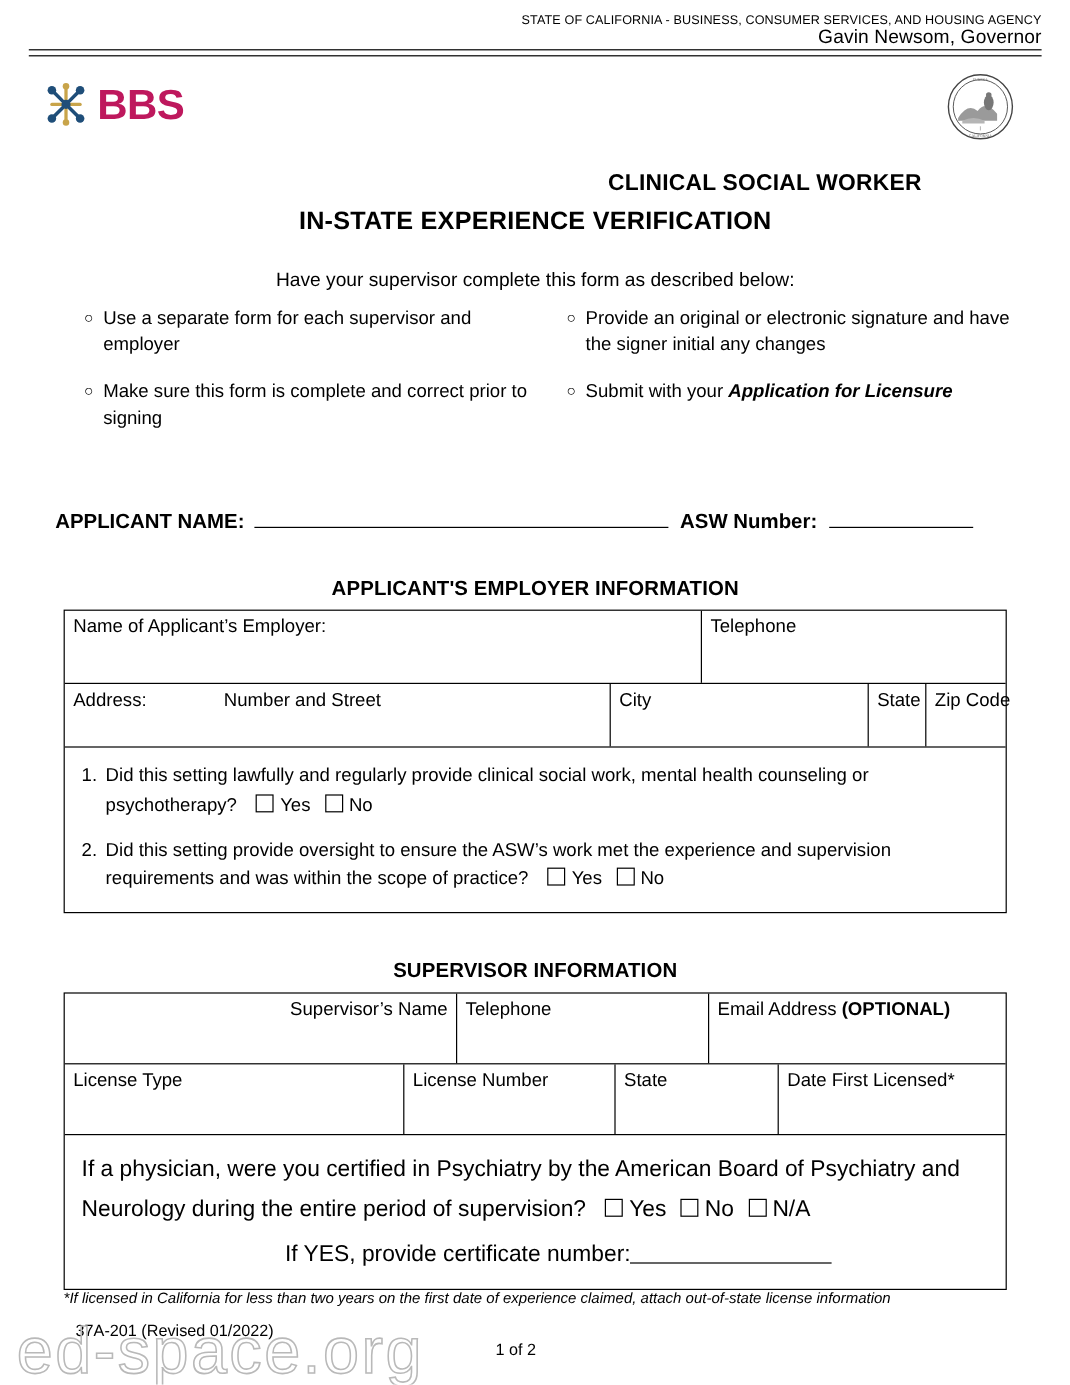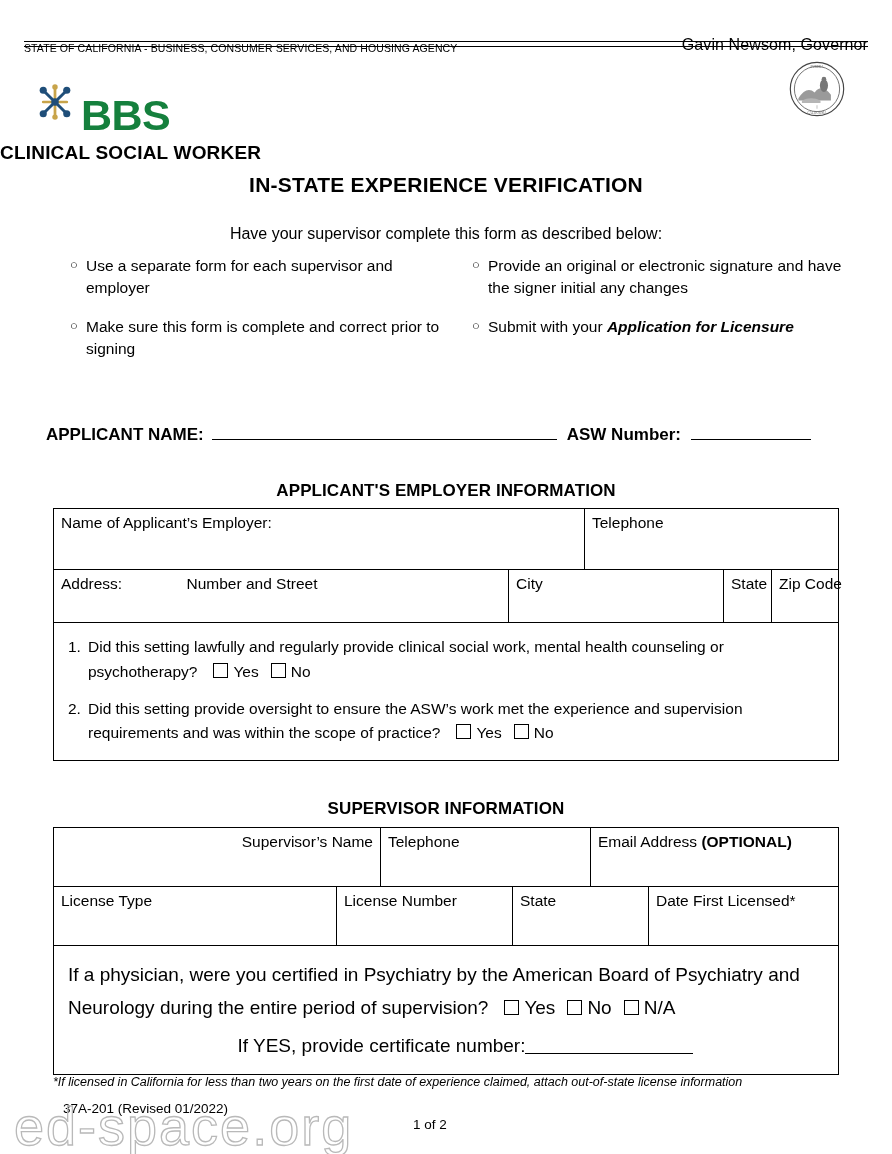--- a/index.html
+++ b/index.html
@@ -18,28 +18,29 @@
     height: 1154px;
     margin: 0 auto;
     background: #ffffff;
     overflow: hidden;
   }
 
   
   .state-header {
     position: absolute;
     left: 24px;
-    top: 36px;
+    top: 11px;
     width: 844px;
     display: flex;
     justify-content: space-between;
     align-items: flex-end;
     font-size: 10.5px;
     letter-spacing: 0.1px;
     white-space: nowrap;
+    flex-direction: column;
   }
   .state-header .agency { font-size: 10.5px; }
   .state-header .governor { font-size: 16px; }
 
   .double-rule {
     position: absolute;
     left: 24px;
     top: 41px;
     width: 844px;
     height: 4px;
@@ -58,27 +59,26 @@
   .logo-wrap {
     position: absolute;
     left: 10px;
     top: 12px;
     display: flex;
     align-items: center;
     gap: 5px;
   }
   .logo-mark { width: 42px; height: 42px; display: block; }
   .logo-text {
-    font-size: 43px;
-    font-weight: bold;
-    color: #15803d;
+    font-size: 35px;
+    font-weight: bold;
+    color: #be185d;
     letter-spacing: -0.5px;
     line-height: 1;
     font-family: "Liberation Sans", sans-serif;
-    margin-top: 28px;
   }
 
   .org-block {
     position: absolute;
     left: 220px;
     top: 4px;
     width: 420px;
     text-align: center;
     line-height: 1.32;
   }
@@ -101,21 +101,21 @@
     right: 22px;
     top: 6px;
     width: 58px;
     height: 58px;
   }
 
   
   .doc-title-1 {
     position: absolute;
     left: 0; top: 142px; width: 768px;
-    text-align: left;
+    text-align: right;
     font-size: 19px;
     font-weight: bold;
     letter-spacing: 0.2px;
   }
   .doc-title-2 {
     position: absolute;
     left: 0; top: 173px; width: 892px;
     text-align: center;
     font-size: 21px;
     font-weight: bold;

